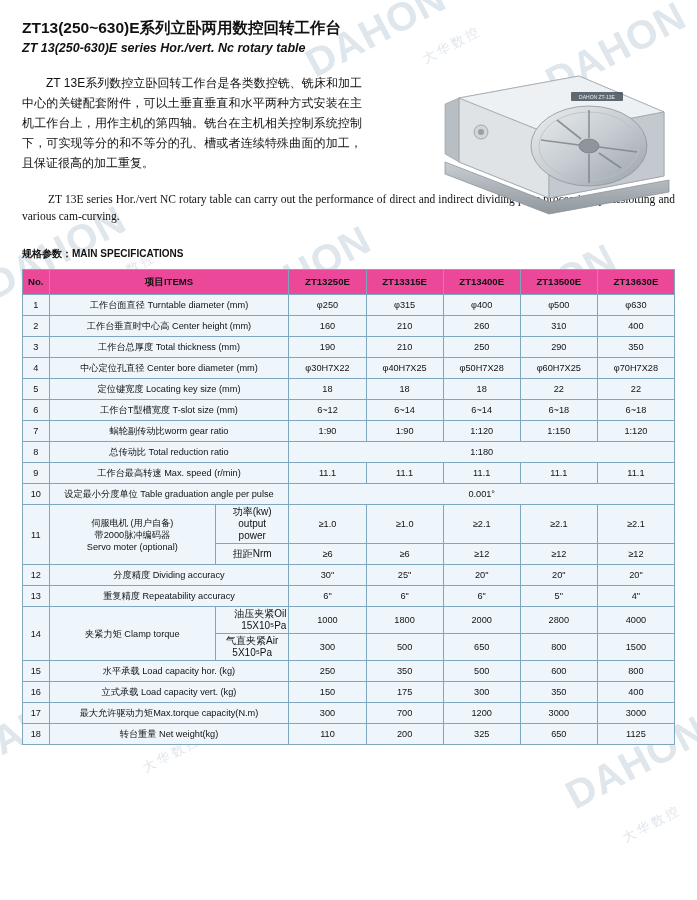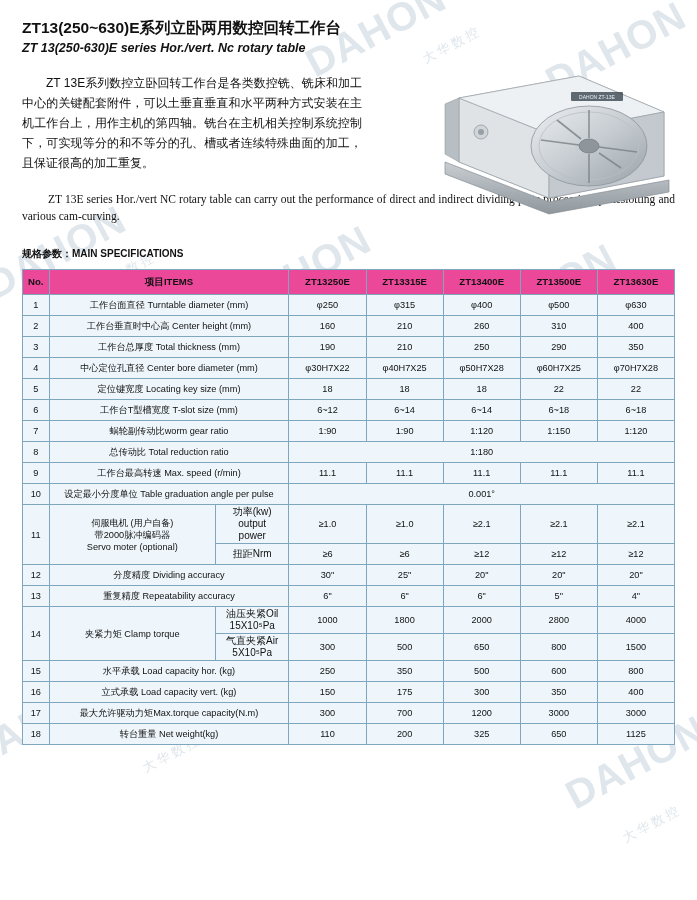--- a/index.html
+++ b/index.html
@@ -315,21 +315,21 @@
         <td class="val">6"</td>
         <td class="val">6"</td>
         <td class="val">6"</td>
         <td class="val">5"</td>
         <td class="val">4"</td>
       </tr>
 
       <tr>
         <td class="no" rowspan="2">14</td>
         <td class="item" rowspan="2">夹紧力矩  Clamp torque</td>
-        <td class="sub" style="white-space:pre-line;">油压夹紧Oil
+        <td class="sub" style="white-space:pre-line;text-align:right;">油压夹紧Oil
 15X10⁵Pa</td>
         <td class="val">1000</td>
         <td class="val">1800</td>
         <td class="val">2000</td>
         <td class="val">2800</td>
         <td class="val">4000</td>
       </tr>
       <tr>
         <td class="sub" style="white-space:pre-line;margin-top:44px;">气直夹紧Air
 5X10⁵Pa</td>

